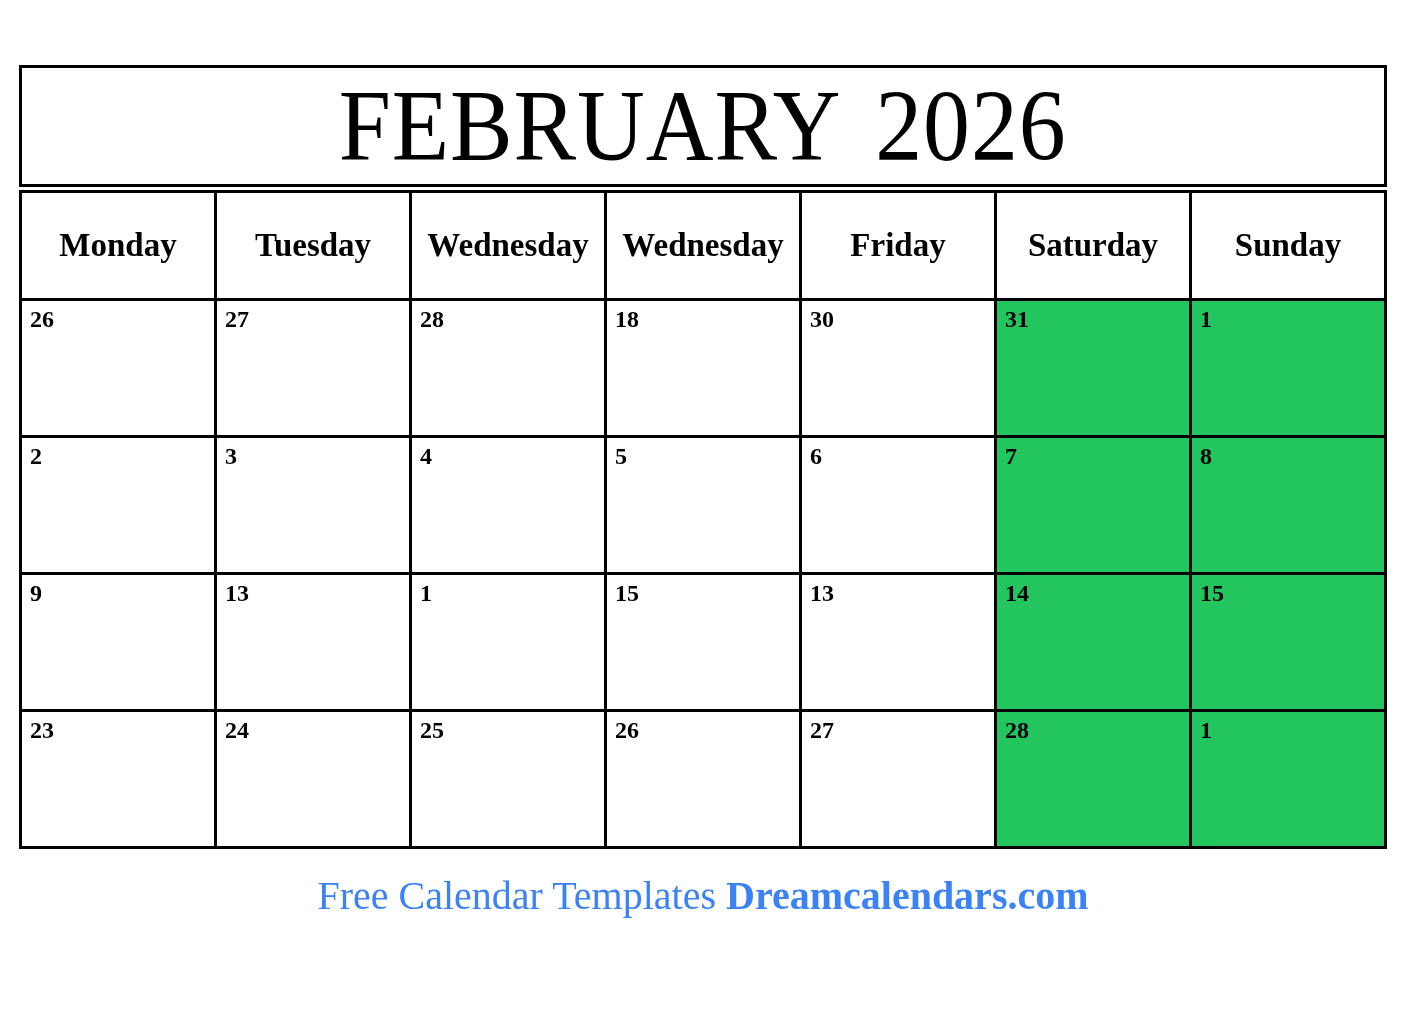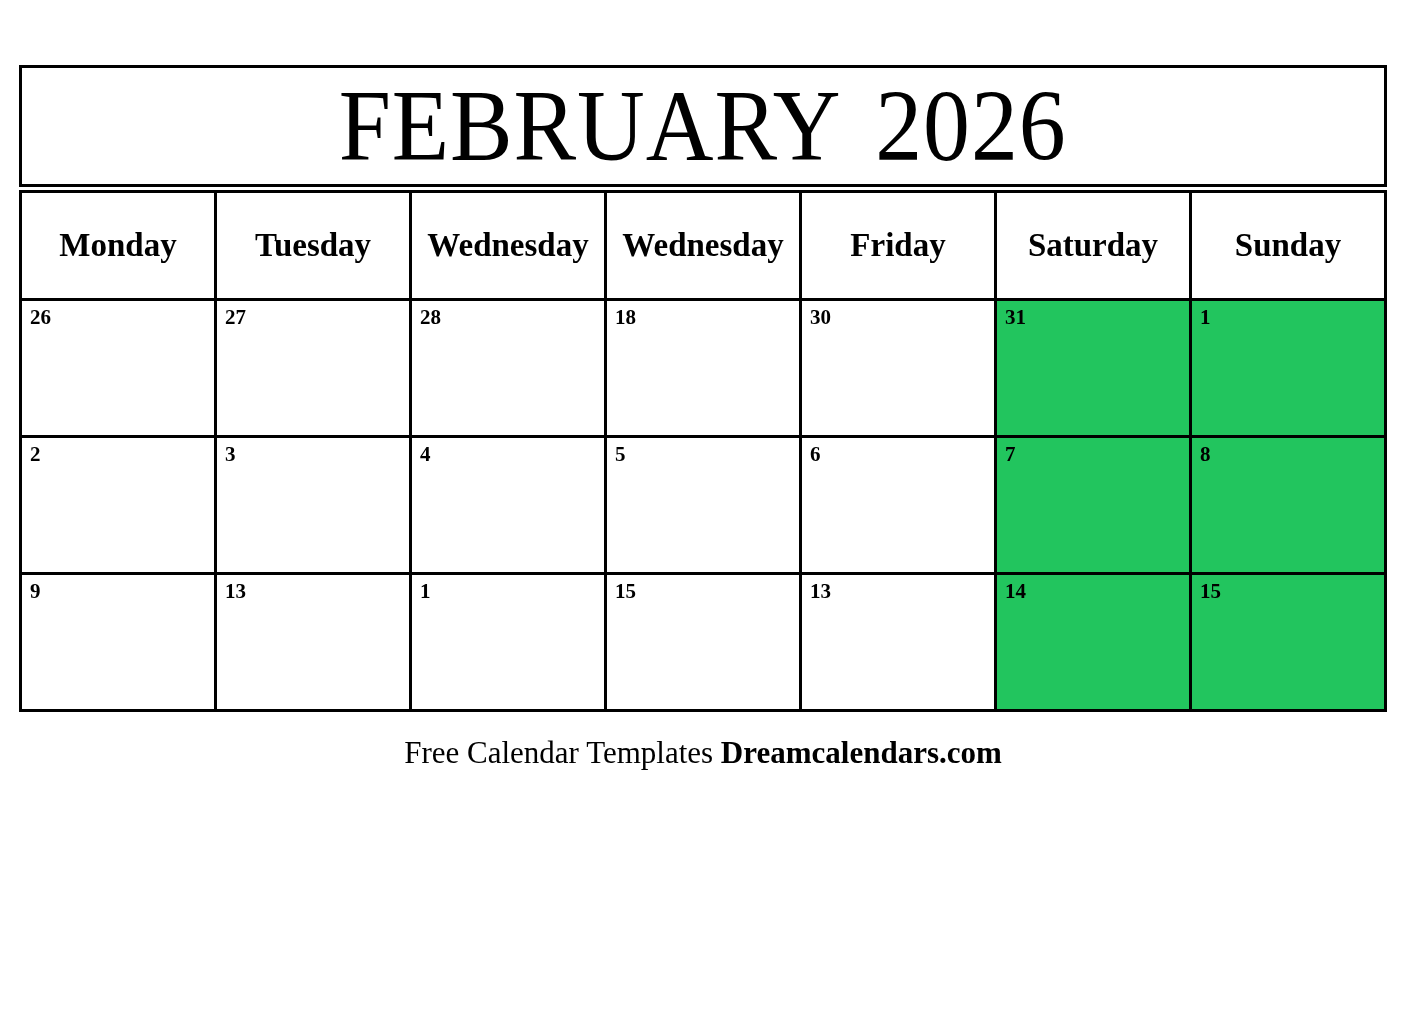--- a/index.html
+++ b/index.html
@@ -64,31 +64,31 @@
     vertical-align: top;
     text-align: left;
     background: #ffffff;
   }
   table.calendar td.weekend {
     background: #22c55e;
   }
   .day-num {
     display: inline-block;
     padding: 5px 0 0 8px;
-    font-size: 21px;
+    font-size: 24px;
     font-weight: bold;
     color: #000000;
     line-height: 1.1;
   }
   
   .footer {
     margin-top: 23px;
     text-align: center;
-    font-size: 31px;
-    color: #000000;
+    font-size: 40px;
+    color: #3b82f6;
     white-space: nowrap;
   }
   .footer .brand {
     font-weight: bold;
   }
 </style>
 </head>
 <body>
 
 <div class="page">
@@ -130,20 +130,29 @@
       </tr>
       <tr>
         <td><span class="day-num">9</span></td>
         <td><span class="day-num">13</span></td>
         <td><span class="day-num">1</span></td>
         <td><span class="day-num">15</span></td>
         <td><span class="day-num">13</span></td>
         <td class="weekend"><span class="day-num">14</span></td>
         <td class="weekend"><span class="day-num">15</span></td>
       </tr>
+      <tr>
+        <td><span class="day-num">23</span></td>
+        <td><span class="day-num">24</span></td>
+        <td><span class="day-num">25</span></td>
+        <td><span class="day-num">26</span></td>
+        <td><span class="day-num">27</span></td>
+        <td class="weekend"><span class="day-num">28</span></td>
+        <td class="weekend"><span class="day-num">1</span></td>
+      </tr>
     </tbody>
   </table>
 
   <div class="footer">
     <span>Free Calendar Templates </span><span class="brand">Dreamcalendars.com</span>
   </div>
 
 </div>
 
 </body></html>

